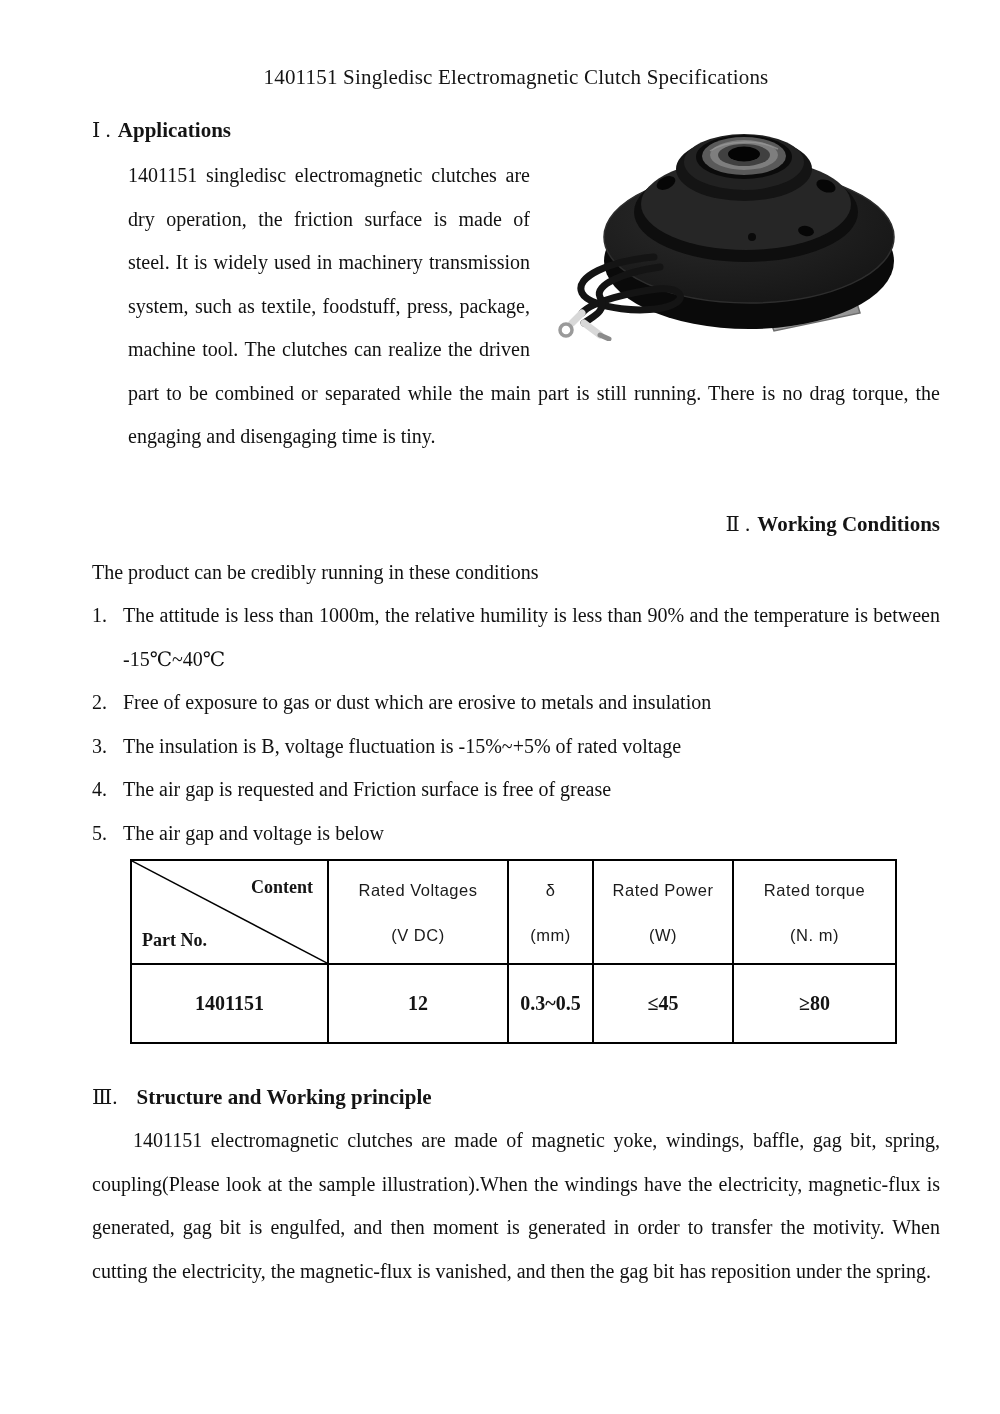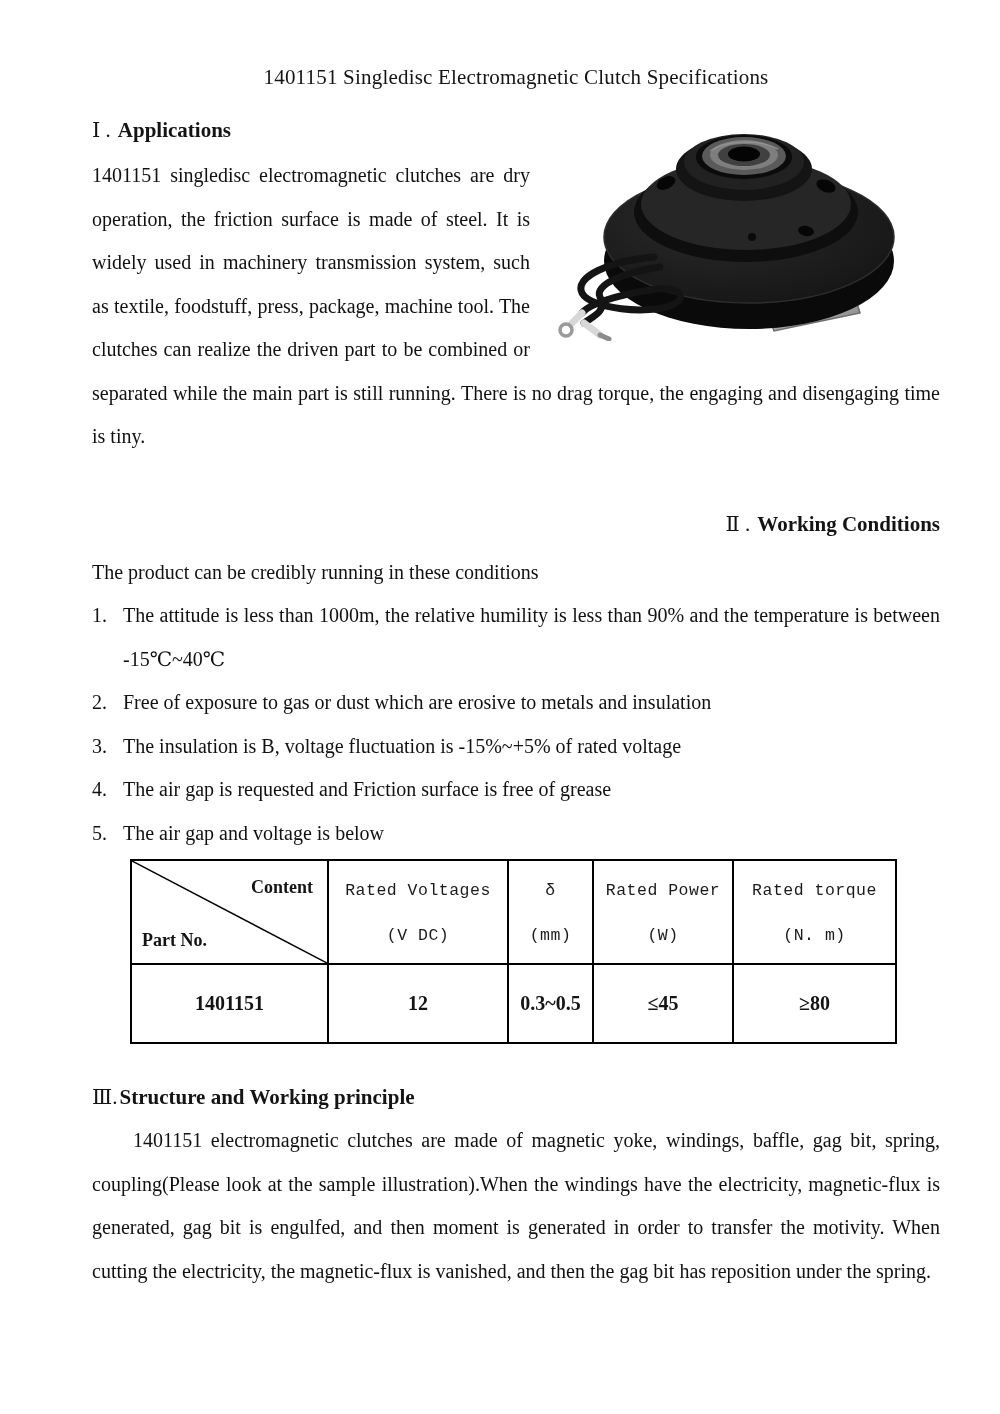--- a/index.html
+++ b/index.html
@@ -16,27 +16,27 @@
     line-height:26px; letter-spacing:0.2px;
   }
 
   .sec-head { margin:0; font-size:21px; line-height:27px; font-weight:normal; }
   .sec-head.mt1 { margin-top:27px; }
   .sec-head.mt2 { margin-top:52px;text-align:right; }
   .sec-head.mt3 { margin-top:40px; }
   .sec-num { font-weight:normal; }
   .sec-label { font-weight:bold; }
   .sec-label.sp { margin-left:7px; }
-  .sec-label.tight { margin-left:2px; }
+  .sec-label.tight { margin-left:19px; }
 
   .body-p {
     margin:0; font-size:20px; line-height:43.5px; color:#111;
   }
   .just { text-align:justify; }
-  .app-p { margin-top:10px; }
+  .app-p { margin-top:10px;margin-left:36px; }
   .intro { margin-top:13px; }
   .struct-p { margin-top:8px; text-indent:41px; }
 
   .float-img {
     float:right; width:348px; height:232px;
     margin:-8px 38px 0 24px; padding:0;
   }
 
   .cond-list { margin:0; }
   .cond-item {
@@ -48,21 +48,21 @@
   table.spec {
     border-collapse:collapse; table-layout:fixed;
     width:765px; margin:4px 0 0 38px;
   }
   table.spec td { border:2px solid #000; padding:5px; }
   tr.hrow td { height:92px; vertical-align:middle; }
   .hcell {
     display:flex; flex-direction:column; justify-content:space-between;
     align-items:center; box-sizing:border-box; height:92px;
     padding:15px 0 13px;
-    font-family:Liberation Mono, monospace;
+    font-family:Liberation Sans, sans-serif;
     font-size:16.5px; letter-spacing:0.5px; color:#1a1a1a;
   }
   td.corner { position:relative; }
   .diag { position:absolute; left:0; top:0; width:100%; height:100%; }
   .c-top { position:absolute; top:16px; right:14px; font-weight:bold; font-size:18px; }
   .c-bot { position:absolute; bottom:12px; left:10px; font-weight:bold; font-size:18px;text-align:center; }
   tr.drow td {
     height:67px; text-align:center; vertical-align:middle;
     font-weight:bold; font-size:20px;
   }

